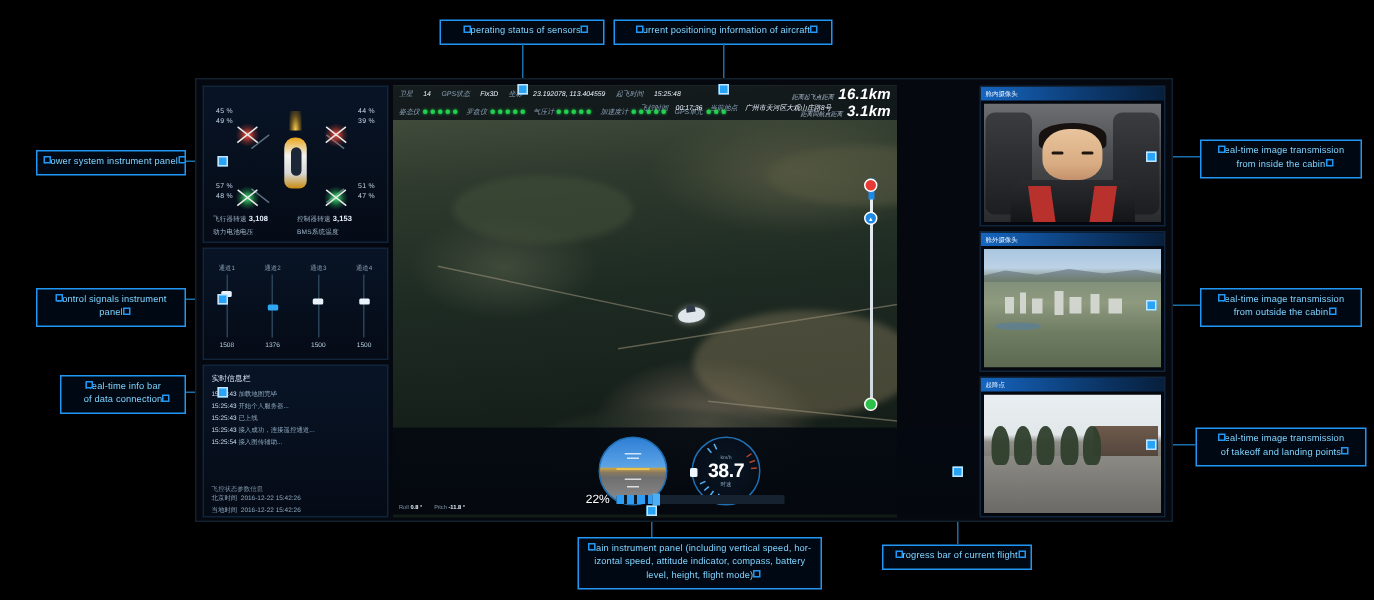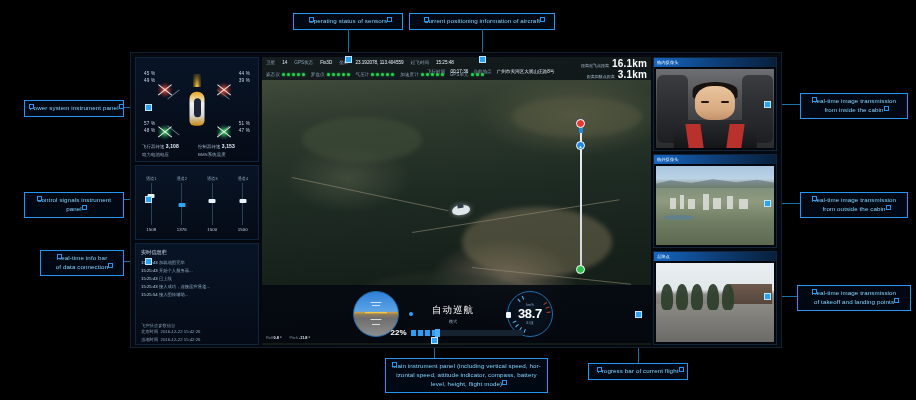--- a/index.html
+++ b/index.html
@@ -116,27 +116,28 @@
 
   
   .info-title { color: #d6e6f7; font-size: 5.2px; padding: 5px 5px 3px; }
   .log-line { color: #8fa9c0; font-size: 4.3px; padding: 0 5px; line-height: 1.85; }
   .log-line .t { color: #c9dbed; }
   .footer-line { color: #8fa9c0; font-size: 4.3px; padding: 0 5px; line-height: 1.9; }
   .footer-title { color: #7e93a8; font-size: 4.3px; padding: 0 5px; margin-top: 6px; }
 
   
   #mapArea {
-    position: absolute; left: 131px; top: 4px; width: 389px; height: 288px;
+    position: absolute; left: 131px; top: 4px; width: 336px; height: 288px;
     overflow: hidden;
     background:
       radial-gradient(ellipse 120px 70px at 62% 78%, #6b6254 0%, rgba(60,58,48,0) 62%),
       radial-gradient(ellipse 90px 50px at 22% 42%, #3f4a3a 0%, rgba(40,48,36,0) 70%),
       radial-gradient(ellipse 140px 60px at 80% 20%, #51543f 0%, rgba(60,60,48,0) 70%),
       linear-gradient(175deg, #4a5343 0%, #2e3a2d 22%, #1d2a22 48%, #16201a 72%, #121a16 100%);
+    font-style: italic;
   }
   .terrain {
     position: absolute; border-radius: 50%;
     filter: blur(2.5px); opacity: .5;
   }
   .road {
     position: absolute; background: #9a917c; opacity: .55;
     height: 1px; transform-origin: 0 0;
   }
 
@@ -220,21 +221,21 @@
     width: 22px; height: 1.6px; background: #ffd24a; }
 
   .mode-block { width: 92px; text-align: center; position: relative; }
   .mode-name { color: #ffffff; font-size: 9.5px; letter-spacing: 1px; }
   .mode-sub  { color: #8fa7be; font-size: 4.2px; margin-top: 2px; }
   .mode-dot  { position: absolute; left: 2px; top: 8px; width: 4px; height: 4px;
     border-radius: 50%; background: #2f9df4; }
 
   #progWrap { position: absolute; left: 50%; transform: translateX(-50%);
     bottom: 6px; width: 132px; display: flex; align-items: center; gap: 4px; }
-  .prog-pct { color: #ffffff; font-size: 8px; font-weight: bold; }
+  .prog-pct { color: #ffffff; font-size: 8px; font-weight: normal; }
   .prog-track { position: relative; flex: 1; height: 6px; background: #16222f; border-radius: 1px; }
   .prog-fill { position: absolute; left: 0; top: 0; bottom: 0; width: 22%;
     background: repeating-linear-gradient(90deg,#2f9df4 0 5px, #0a1a29 5px 7px); }
   .prog-head { position: absolute; top: -1px; width: 5px; height: 8px; background: #49b0f7; }
 
   .ang-row { position: absolute; left: 4px; bottom: 3px; color: #7f94a9; font-size: 3.8px;
     display: flex; gap: 8px; }
   .ang-row b { color: #e4eef8; }
 
   
@@ -546,25 +547,20 @@
 
 
       <div class="adi" style="margin-right:8px;">
         <div class="adi-mark" style="top:22%;"></div>
         <div class="adi-mark" style="top:30%; width:8px;"></div>
         <div class="adi-mark" style="top:62%;"></div>
         <div class="adi-mark" style="top:72%; width:8px;"></div>
         <div class="adi-wing"></div>
       </div>
 
-      <div class="mode-block">
-        <div class="mode-dot"></div>
-        <div class="mode-name">自动巡航</div>
-        <div class="mode-sub">模式</div>
-      </div>
 
       <div class="gauge g-md" style="margin:0 7px 0 8px;">
         <div class="ticks">
           <div class="tick on" style="transform: rotate(200deg);"></div>
           <div class="tick on" style="transform: rotate(215deg);"></div>
           <div class="tick on" style="transform: rotate(230deg);"></div>
           <div class="tick on" style="transform: rotate(245deg);"></div>
           <div class="tick redz" style="transform: rotate(55deg);"></div>
           <div class="tick redz" style="transform: rotate(70deg);"></div>
           <div class="tick redz" style="transform: rotate(85deg);"></div>

